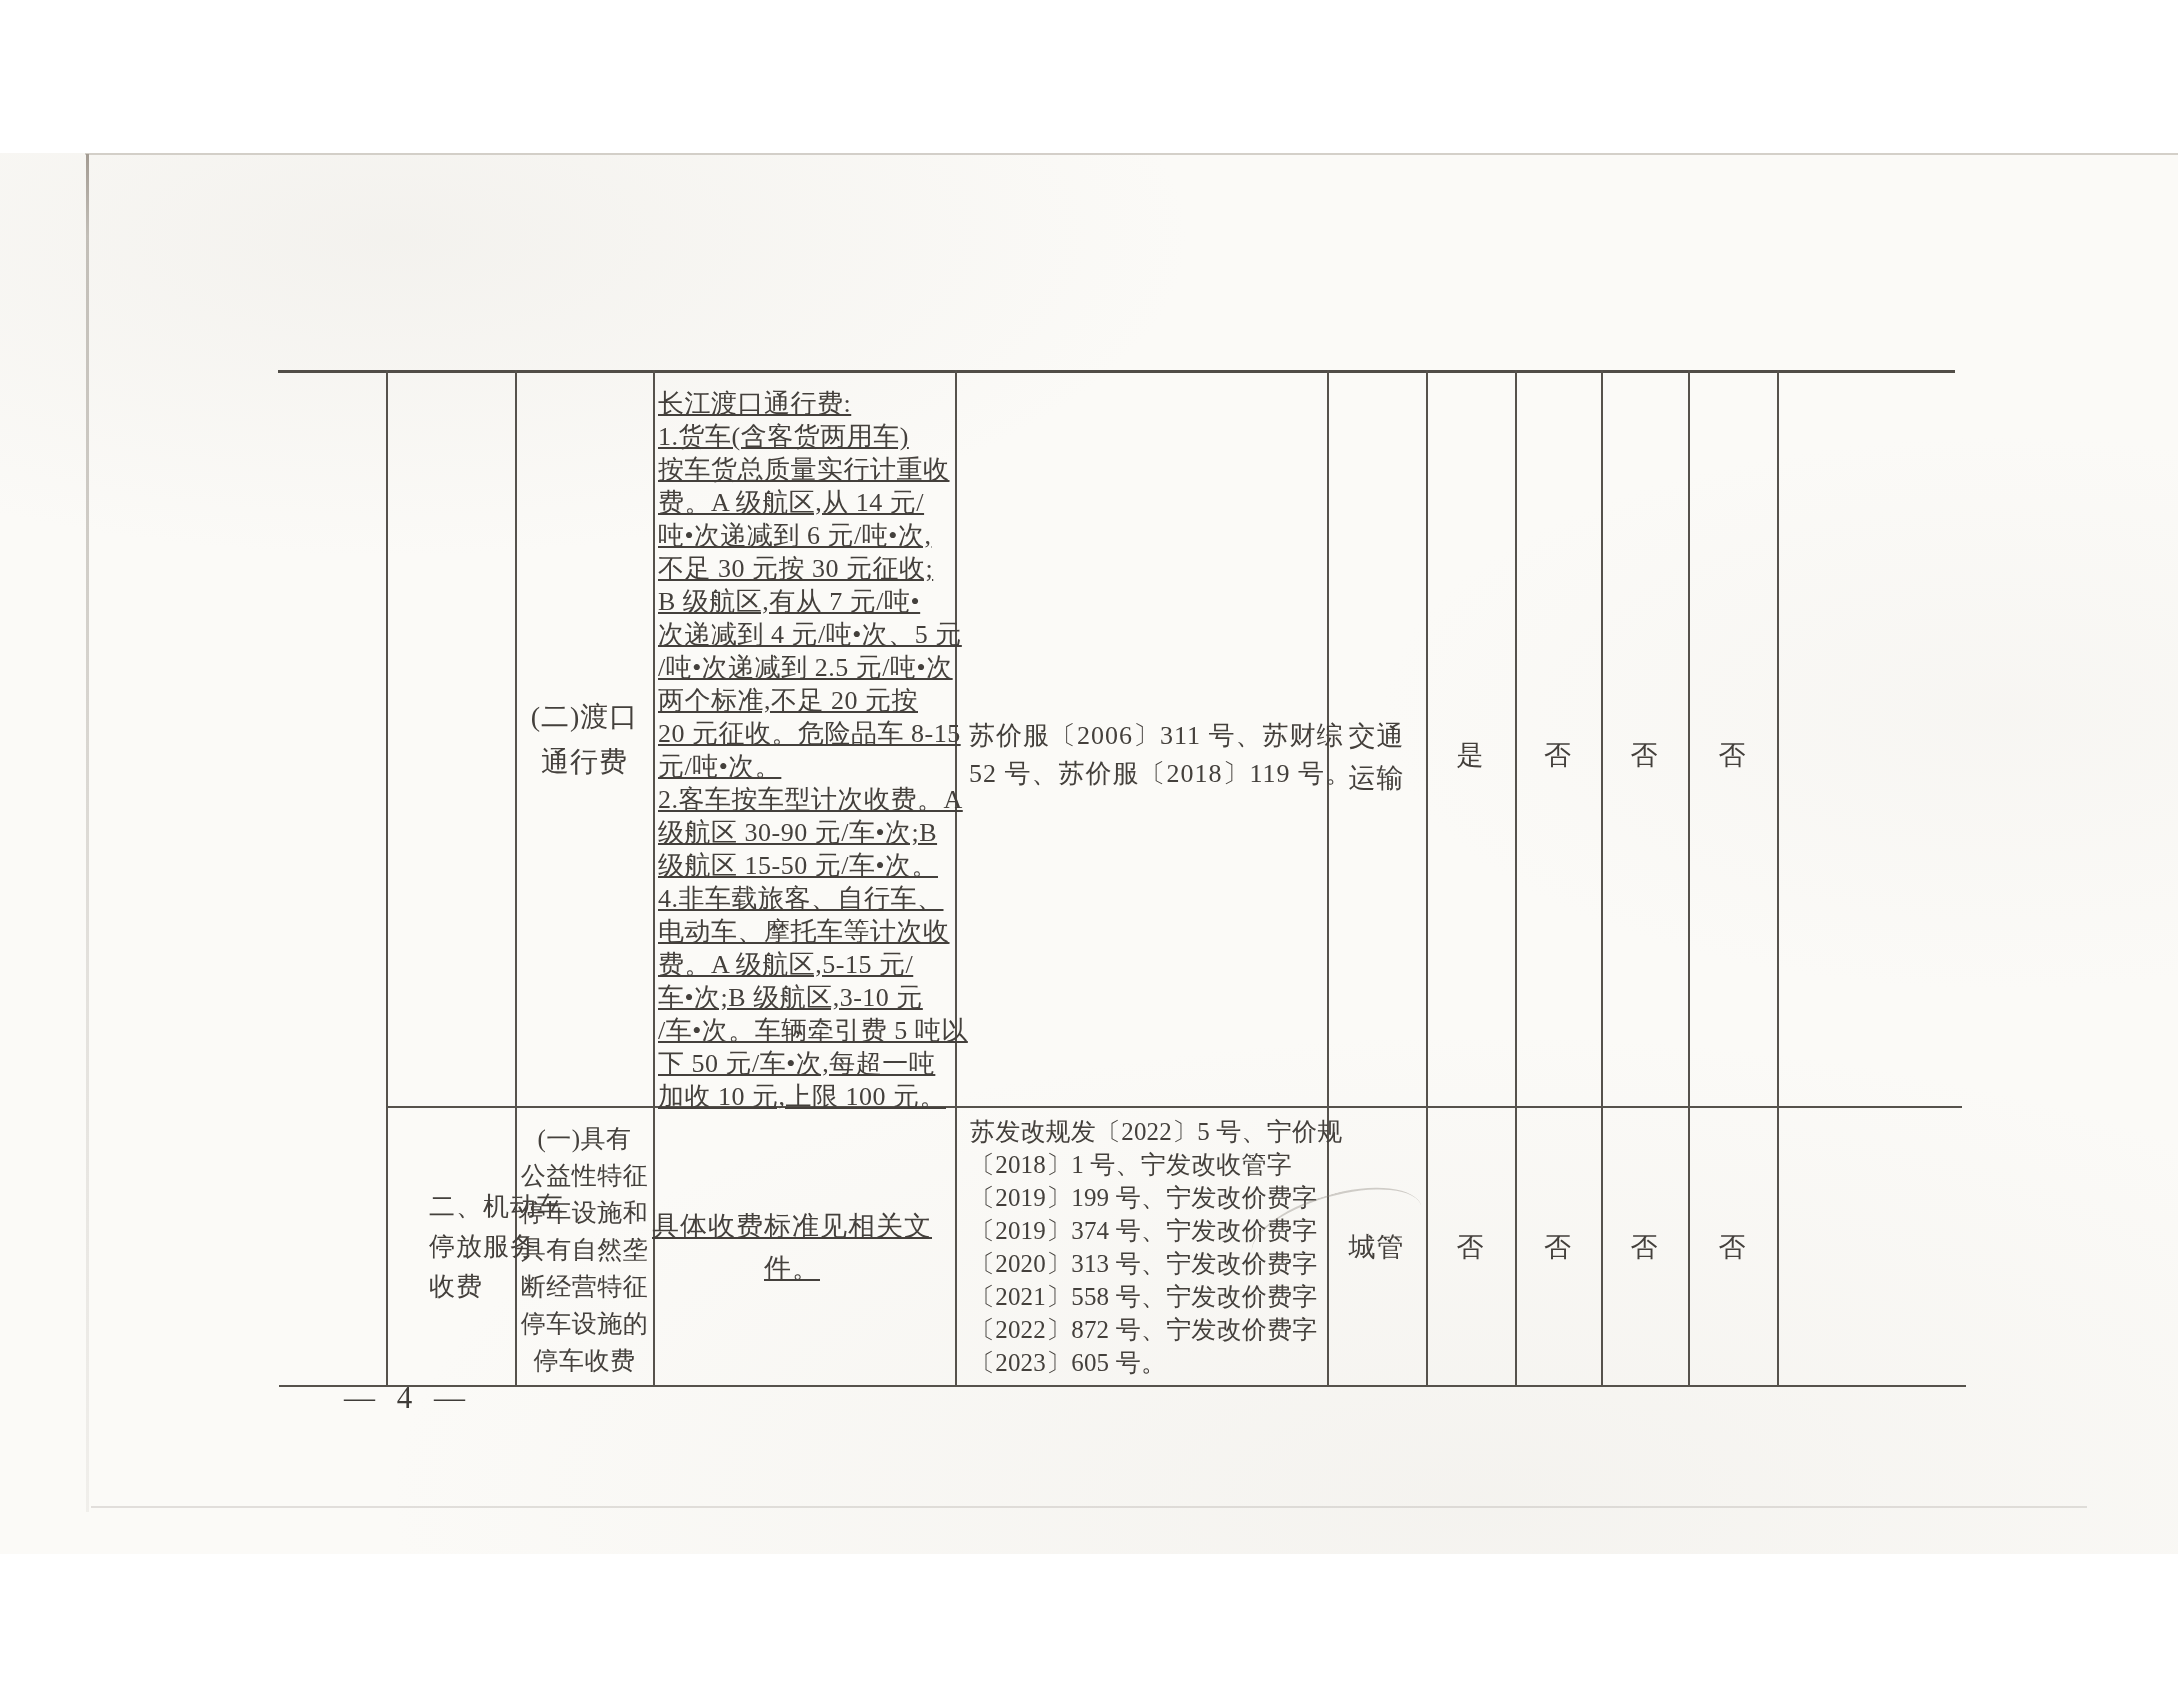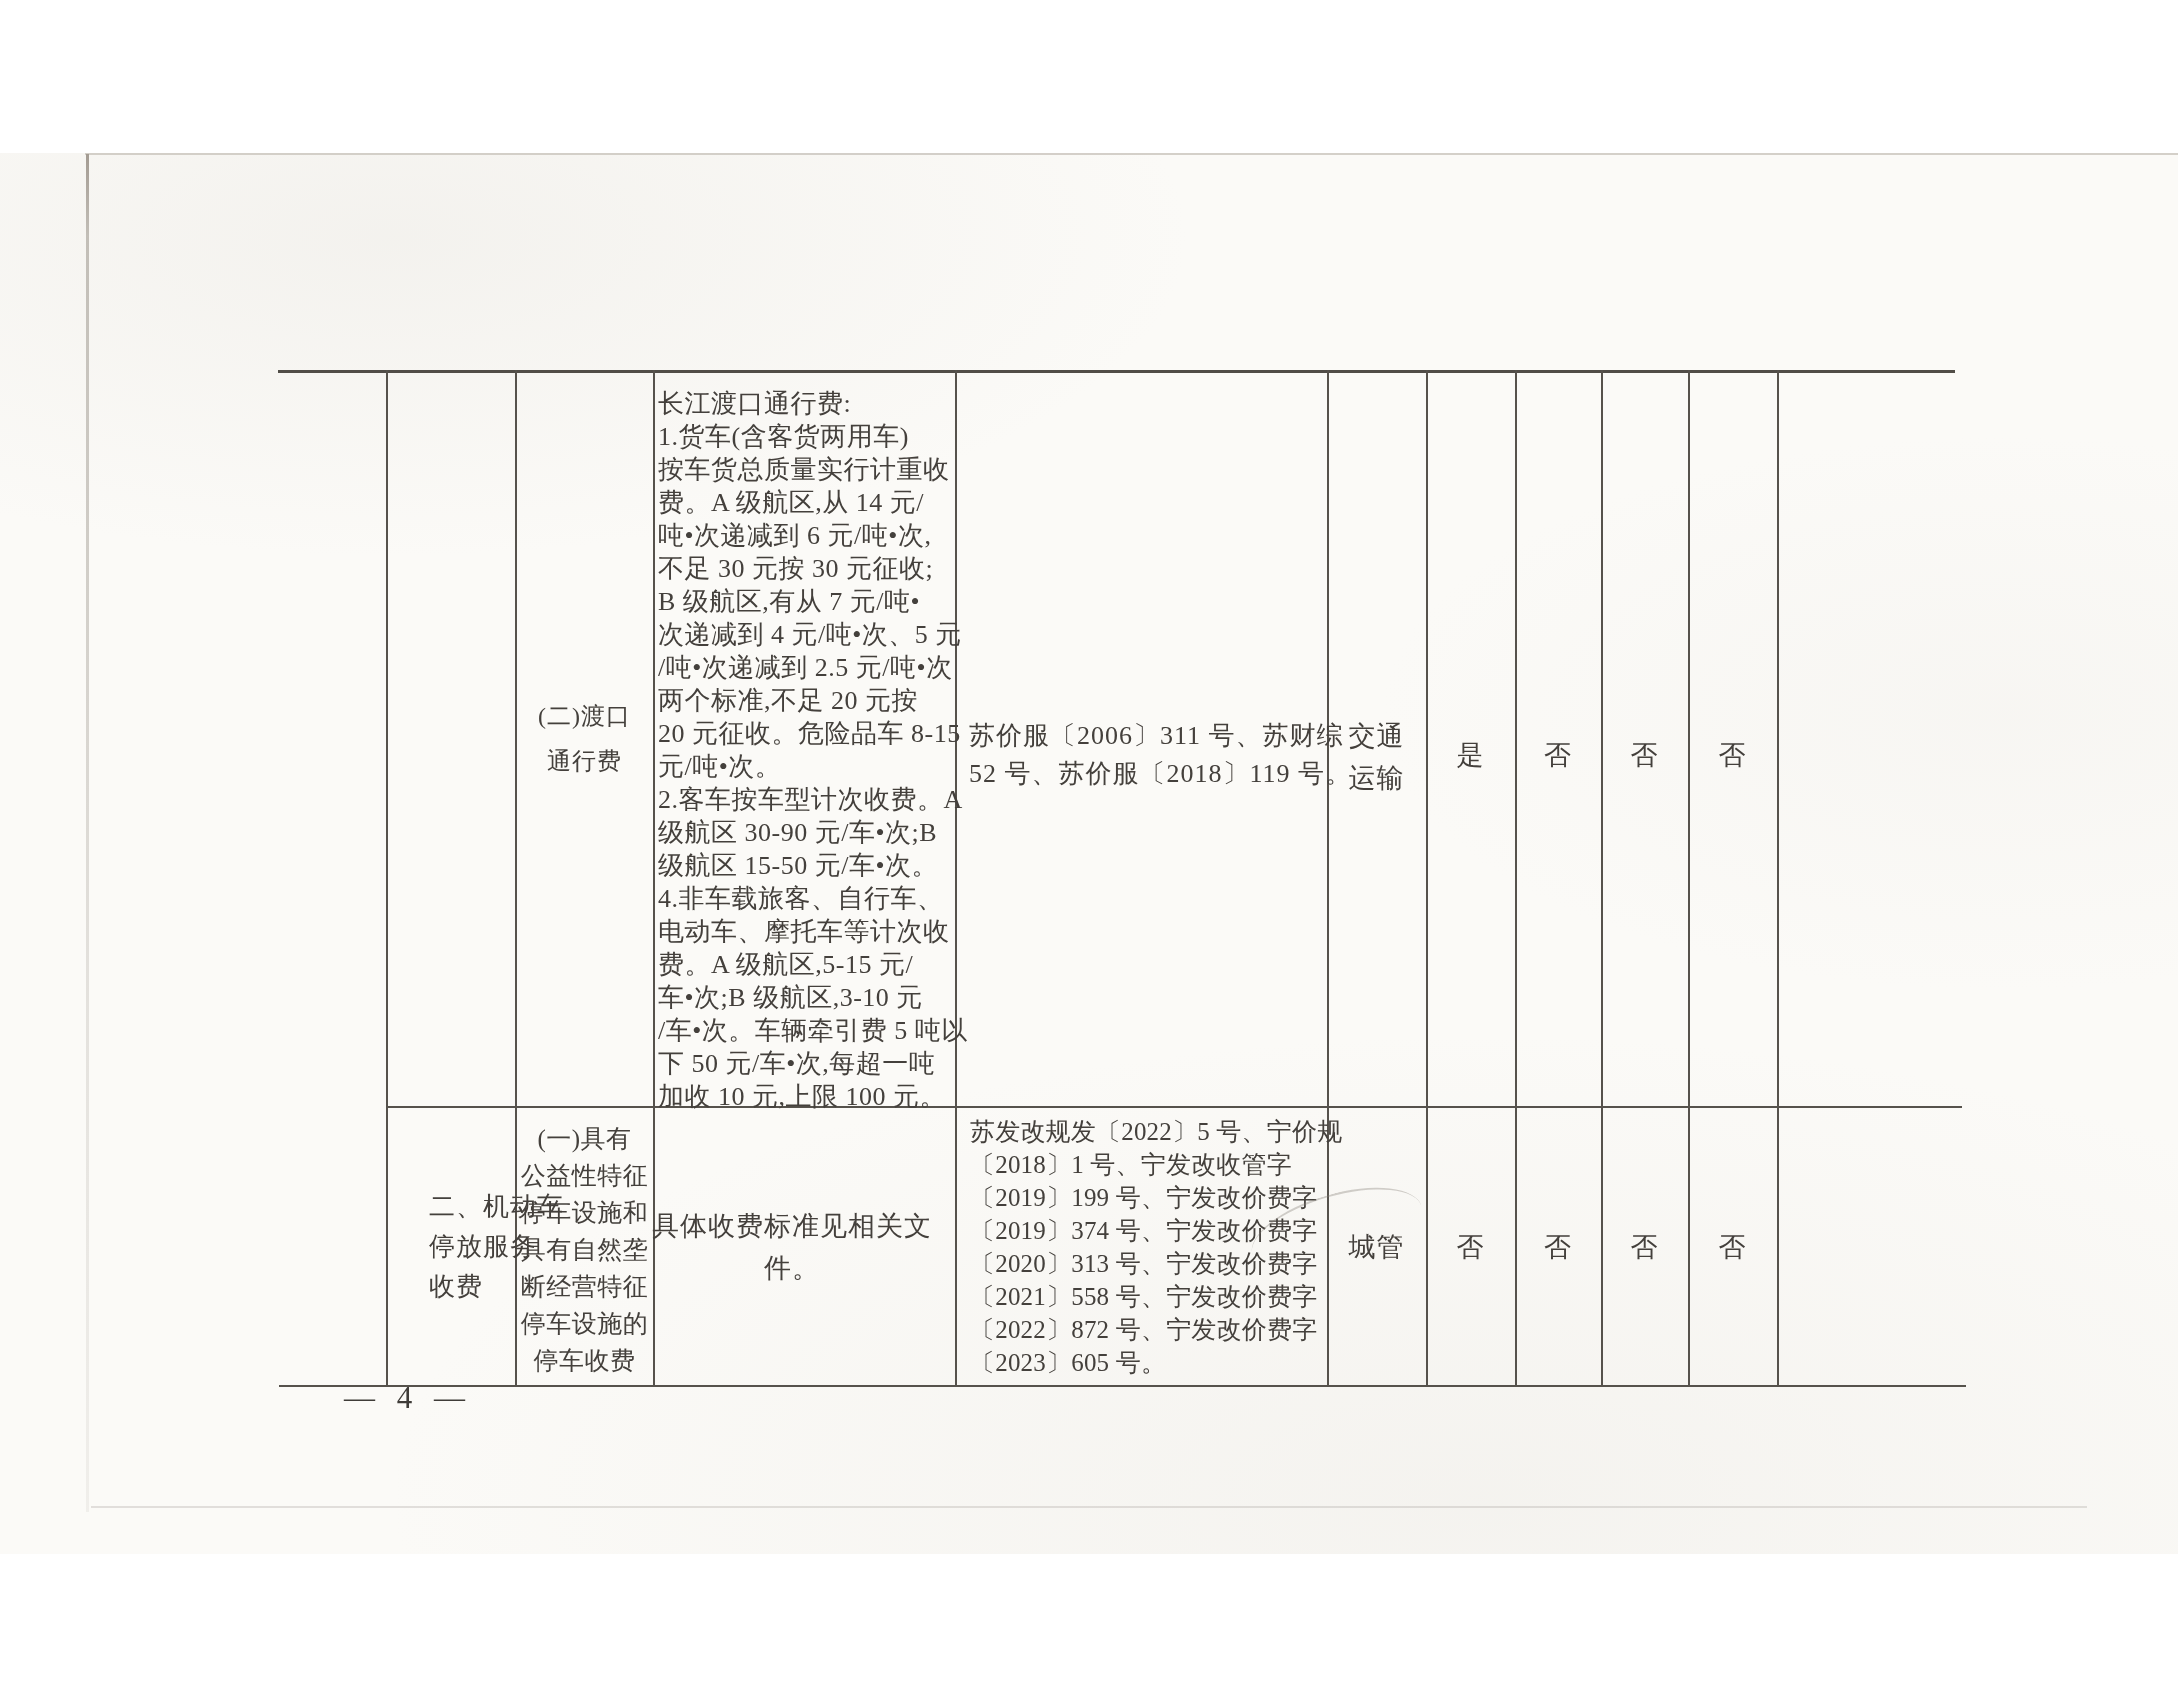--- a/index.html
+++ b/index.html
@@ -39,30 +39,30 @@
   .cell{
     position:absolute;display:flex;flex-direction:column;
     align-items:center;justify-content:center;text-align:center;
     font-size:27px;line-height:40px;letter-spacing:1px;box-sizing:border-box;
   }
   .cell>div{white-space:nowrap;}
   .r1{top:371px;height:735px;}
   .r2{top:1108px;height:277px;border-radius:13px;}
   .c-category{left:386px;width:129px;align-items:flex-start;text-align:left;padding-left:13px;font-size:26px;line-height:40px;margin-left:30px;}
   .c-subitem{left:515px;width:139px;}
-  .c-standard{left:653px;width:278px;}
+  .c-standard{left:653px;width:278px;text-decoration:underline;}
   .c-basis{left:955px;width:420px;align-items:flex-start;text-align:left;font-size:26px;}
   .c-dept{left:1327px;width:99px;}
   .c-f1{left:1426px;width:89px;}
   .c-f2{left:1515px;width:86px;}
   .c-f3{left:1601px;width:87px;}
   .c-f4{left:1688px;width:89px;}
   .c-remark{left:1777px;width:183px;}
   
-  .r1.c-subitem{line-height:45px;font-size:24px;}
+  .r1.c-subitem{line-height:45px;font-size:28px;}
   .r1.c-standard{align-items:flex-start;justify-content:flex-start;text-align:left;
      padding:16px 0 0 5px;font-size:26px;line-height:33px;letter-spacing:0.5px;}
   .r1.c-basis{justify-content:center;padding:32px 0 0 14px;line-height:38px;}
   .r1.c-dept{line-height:42px;padding-top:36px;}
   .r1.c-f1,.r1.c-f2,.r1.c-f3,.r1.c-f4{padding-top:32px;}
   .r2.c-subitem{font-size:25px;line-height:37px;letter-spacing:0.5px;padding-top:5px;}
   .r2.c-standard{line-height:42px;}
   .r2.c-basis{justify-content:flex-start;padding:7px 0 0 15px;font-size:25px;line-height:33px;letter-spacing:0.2px;}
   
   .scratch-arc{

